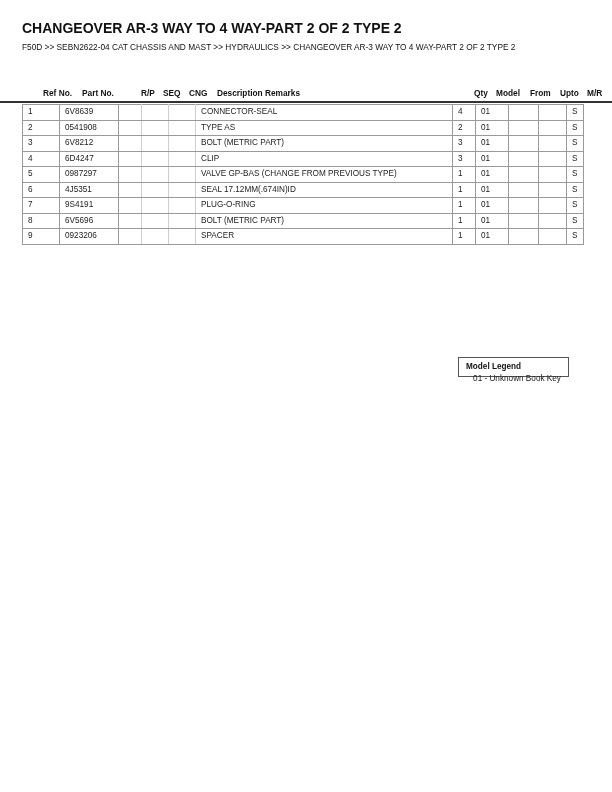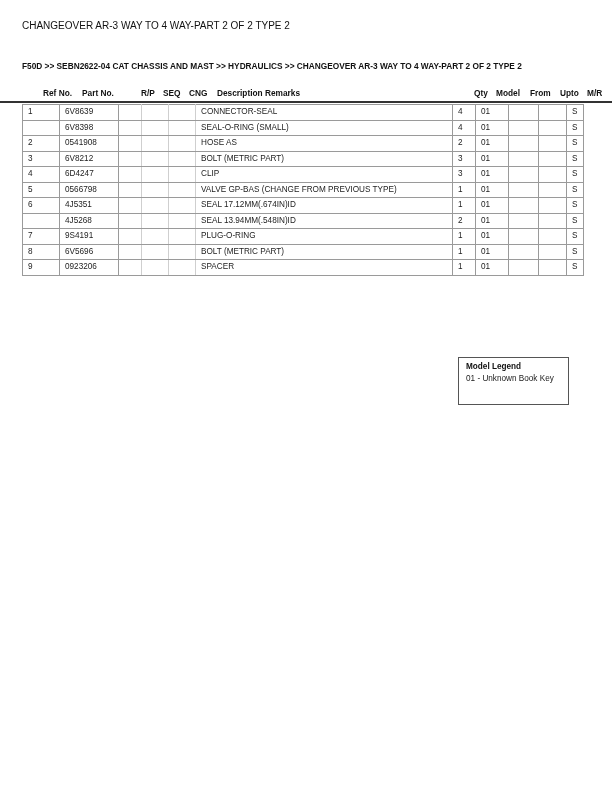--- a/index.html
+++ b/index.html
@@ -12,33 +12,32 @@
       height: 792px;
       position: relative;
       overflow: hidden;
       font-family: "Liberation Sans", sans-serif;
       color: #111;
     }
     .title {
       position: absolute;
       left: 22px;
       top: 20px;
-      font-size: 10px;
-      font-weight: normal;
+      font-size: 14px;
+      font-weight: bold;
       letter-spacing: 0;
       white-space: nowrap;
     }
     .breadcrumb {
       position: absolute;
       left: 22px;
       top: 42px;
       font-size: 8.3px;
-      font-weight: bold;
-      white-space: nowrap;
-      margin-top: 19px;
+      font-weight: normal;
+      white-space: nowrap;
     }
     .col-header {
       position: absolute;
       top: 88px;
       font-size: 8.3px;
       font-weight: bold;
       white-space: nowrap;
       padding-left: 21px;
     }
     .header-rule {
@@ -75,33 +74,34 @@
     }
     table.parts td.light {
       border-left-color: #cfcfcf;
       border-right-color: #cfcfcf;
     }
     .legend {
       position: absolute;
       left: 458px;
       top: 357px;
       width: 111px;
-      height: 48px;
+      height: 20px;
       border: 1px solid #555;
       box-sizing: border-box;
       padding: 3px 0 0 7px;
       font-size: 8.2px;
     }
     .legend .legend-title {
       font-weight: bold;
       line-height: 11px;
     }
     .legend .legend-item {
       line-height: 14px;
       color: #222;
+      text-align: center;
     }
   </style>
 </head>
 <body>
 
 <div class="title">CHANGEOVER AR-3 WAY TO 4 WAY-PART 2 OF 2 TYPE 2</div>
 <div class="breadcrumb">F50D &gt;&gt; SEBN2622-04 CAT CHASSIS AND MAST &gt;&gt; HYDRAULICS &gt;&gt; CHANGEOVER AR-3 WAY TO 4 WAY-PART 2 OF 2 TYPE 2</div>
 
 <div class="col-header" style="left:22px">Ref No.</div>
 <div class="col-header" style="left:61px">Part No.</div>
@@ -139,39 +139,26 @@
         <td class="light"></td>
         <td class="light"></td>
         <td class="desc">CONNECTOR-SEAL</td>
         <td>4</td>
         <td>01</td>
         <td></td>
         <td></td>
         <td>S</td>
       </tr>
       <tr>
-        <td></td>
-        <td>6V8398</td>
-        <td class="light"></td>
-        <td class="light"></td>
-        <td class="light"></td>
-        <td class="desc">SEAL-O-RING (SMALL)</td>
-        <td>4</td>
-        <td>01</td>
-        <td></td>
-        <td></td>
-        <td>S</td>
-      </tr>
-      <tr>
         <td>2</td>
         <td>0541908</td>
         <td class="light"></td>
         <td class="light"></td>
         <td class="light"></td>
-        <td class="desc">HOSE AS</td>
+        <td class="desc">TYPE AS</td>
         <td>2</td>
         <td>01</td>
         <td></td>
         <td></td>
         <td>S</td>
       </tr>
       <tr>
         <td>3</td>
         <td>6V8212</td>
         <td class="light"></td>
@@ -192,52 +179,39 @@
         <td class="light"></td>
         <td class="desc">CLIP</td>
         <td>3</td>
         <td>01</td>
         <td></td>
         <td></td>
         <td>S</td>
       </tr>
       <tr>
         <td>5</td>
-        <td>0566798</td>
+        <td>0987297</td>
         <td class="light"></td>
         <td class="light"></td>
         <td class="light"></td>
         <td class="desc">VALVE GP-BAS (CHANGE FROM PREVIOUS TYPE)</td>
         <td>1</td>
         <td>01</td>
         <td></td>
         <td></td>
         <td>S</td>
       </tr>
       <tr>
         <td>6</td>
         <td>4J5351</td>
         <td class="light"></td>
         <td class="light"></td>
         <td class="light"></td>
         <td class="desc">SEAL 17.12MM(.674IN)ID</td>
         <td>1</td>
-        <td>01</td>
-        <td></td>
-        <td></td>
-        <td>S</td>
-      </tr>
-      <tr>
-        <td></td>
-        <td>4J5268</td>
-        <td class="light"></td>
-        <td class="light"></td>
-        <td class="light"></td>
-        <td class="desc">SEAL 13.94MM(.548IN)ID</td>
-        <td>2</td>
         <td>01</td>
         <td></td>
         <td></td>
         <td>S</td>
       </tr>
       <tr>
         <td>7</td>
         <td>9S4191</td>
         <td class="light"></td>
         <td class="light"></td>

